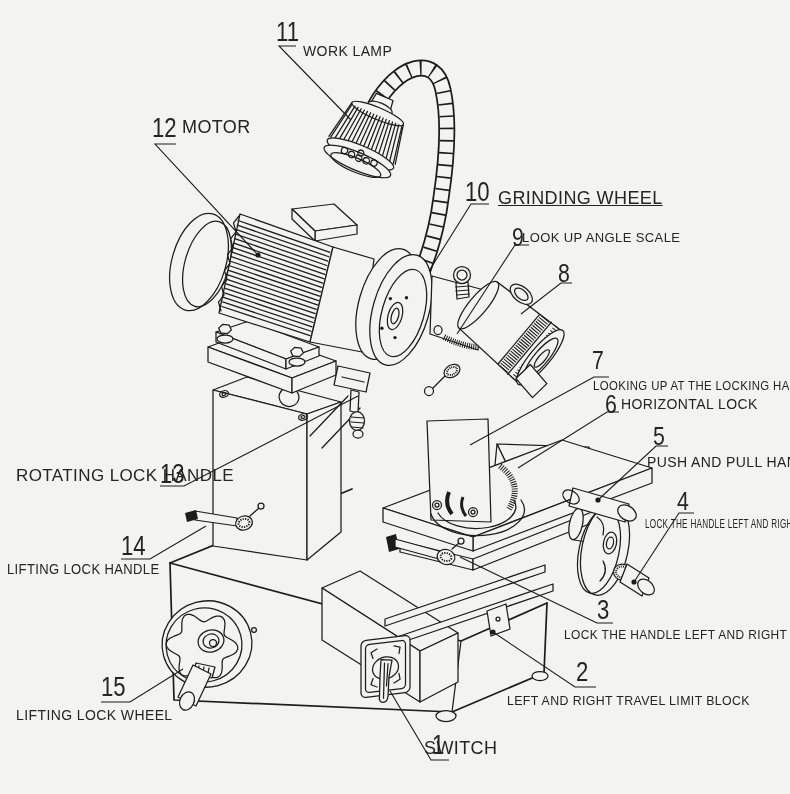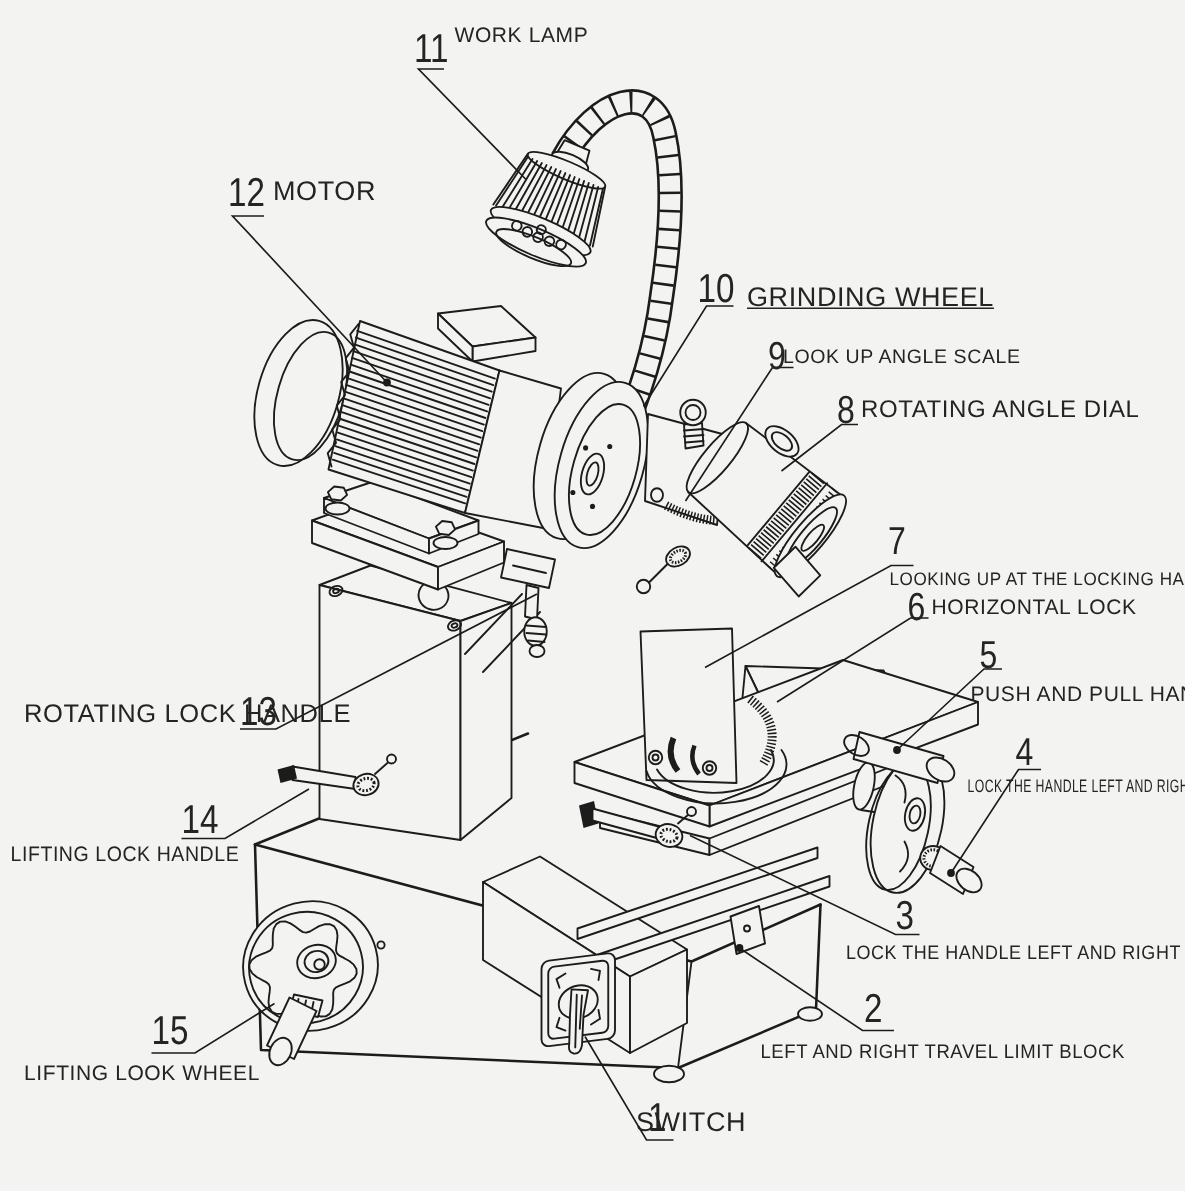--- a/index.html
+++ b/index.html
@@ -363,30 +363,29 @@
       <div class="co-lbl" style="left: 564px; top: 628px; font-size: 13px; transform: scaleX(0.92);">LOCK THE HANDLE LEFT AND RIGHT</div>
       <div class="co-num" style="left: 677px; top: 491px; font-size: 26px;">4</div>
       <div class="co-lbl" style="left: 645px; top: 518px; font-size: 12px; transform: scaleX(0.68);">LOCK THE HANDLE LEFT AND RIGHT</div>
       <div class="co-num" style="left: 653px; top: 426px; font-size: 26px;">5</div>
       <div class="co-lbl" style="left: 647px; top: 455px; font-size: 14px;">PUSH AND PULL HANDLE</div>
       <div class="co-num" style="left: 605px; top: 394px; font-size: 26px;">6</div>
       <div class="co-lbl" style="left: 621px; top: 397px; font-size: 14px;">HORIZONTAL LOCK</div>
       <div class="co-num" style="left: 592px; top: 350px; font-size: 26px;">7</div>
       <div class="co-lbl" style="left: 593px; top: 380px; font-size: 12px; transform: scaleX(0.95);">LOOKING UP AT THE LOCKING HANDLE</div>
       <div class="co-num" style="left: 558px; top: 263px; font-size: 26px;">8</div>
-      <div class="co-lbl" style="left: 574px; top: 266px; font-size: 16px;">ROTATING ANGLE DIAL</div>
       <div class="co-num" style="left: 512px; top: 227px; font-size: 26px;">9</div>
       <div class="co-lbl" style="left: 522px; top: 231px; font-size: 13px;">LOOK UP ANGLE SCALE</div>
       <div class="co-num" style="left: 465px; top: 182px; font-size: 27px;">10</div>
       <div class="co-lbl" style="left: 498px; top: 189px; font-size: 18px; text-decoration: underline;">GRINDING WHEEL</div>
       <div class="co-num" style="left: 276px; top: 22px; font-size: 27px;">11</div>
-      <div class="co-lbl" style="left: 303px; top: 16px; font-size: 14px;">WORK LAMP</div>
+      <div class="co-lbl" style="left: 303px; top: 44px; font-size: 14px;">WORK LAMP</div>
       <div class="co-num" style="left: 152px; top: 118px; font-size: 27px;">12</div>
       <div class="co-lbl" style="left: 182px; top: 118px; font-size: 18px;">MOTOR</div>
       <div class="co-num" style="left: 160px; top: 464px; font-size: 27px;">13</div>
       <div class="co-lbl" style="left: 16px; top: 467px; font-size: 17px;">ROTATING LOCK HANDLE</div>
       <div class="co-num" style="left: 121px; top: 536px; font-size: 27px;">14</div>
       <div class="co-lbl" style="left: 7px; top: 562px; font-size: 14px; transform: scaleX(0.93);">LIFTING LOCK HANDLE</div>
       <div class="co-num" style="left: 101px; top: 677px; font-size: 27px;">15</div>
-      <div class="co-lbl" style="left: 16px; top: 708px; font-size: 14px;">LIFTING LOOK WHEEL</div>
+      <div class="co-lbl" style="left: 16px; top: 708px; font-size: 14px;">LIFTING LOCK WHEEL</div>
     </div>
 
 </div>
 
 </body></html>

